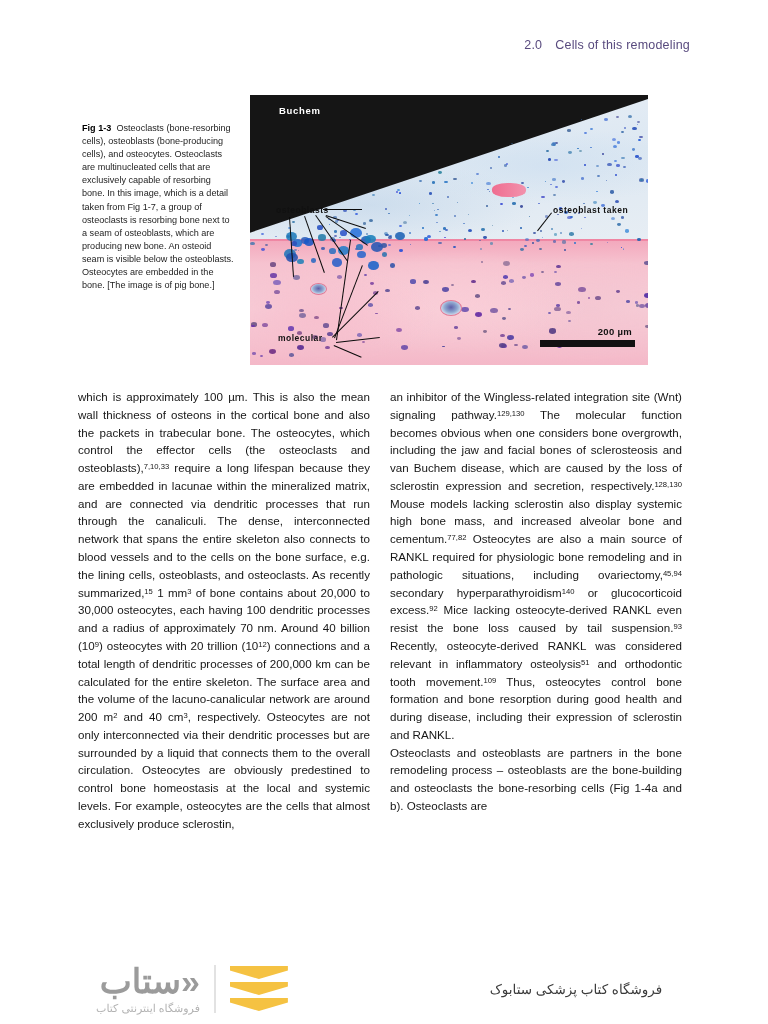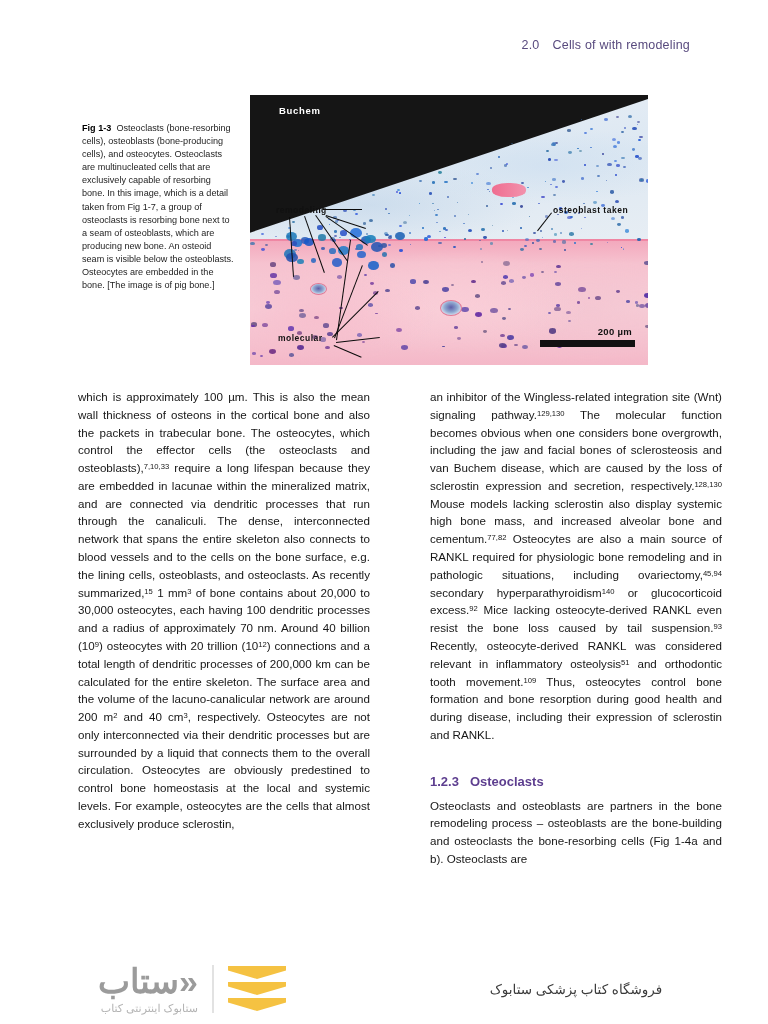--- a/index.html
+++ b/index.html
@@ -116,21 +116,21 @@
     top: 388px;
     width: 292px;
     font-size: 11.6px;
     line-height: 1.535;
     color: #161616;
     text-align: justify;
     text-justify: inter-word;
     hyphens: manual;
   }
   .col-left { left: 78px; }
-  .col-right { left: 390px; margin-left: 40px; }
+  .col-right { left: 390px; }
   .col p { margin: 0; }
   sup { font-size: 0.66em; vertical-align: 0.42em; line-height: 0; }
 
   .sec-head {
     color: #5d3e8f;
     font-size: 13px;
     font-weight: 700;
     margin: 28px 0 5px 0;
     display: flex;
     gap: 11px;
@@ -192,21 +192,21 @@
   }
   .br-url .gold { color: #f5c242; }
 </style>
 </head>
 <body>
 
 <div class="page">
 
   <div class="header">
     <span class="hnum">2.0</span>
-    <span class="htitle">Cells of with remodeling</span>
+    <span class="htitle">Cells of this remodeling</span>
   </div>
 
   <div class="figure-wrap">
     <div class="micrograph">
       <div class="layer-bone-top"></div>
       <div class="osteoid-seam"></div>
       <div class="layer-bone-bot"></div>
       <div class="implant"></div>
       <div class="implant-label">Buchem</div>
 
@@ -546,21 +546,21 @@
           <div class="leader" style="left: 40px; top: 122px; width: 60.1332px; transform: rotate(86.1859deg);"></div>
           <div class="leader" style="left: 55px; top: 121px; width: 60.407px; transform: rotate(70.6652deg);"></div>
           <div class="leader" style="left: 302px; top: 118px; width: 22.8035px; transform: rotate(127.875deg);"></div>
           <div class="leader" style="left: 82px; top: 242px; width: 65.0538px; transform: rotate(-45deg);"></div>
           <div class="leader" style="left: 84px; top: 243px; width: 78.1857px; transform: rotate(-69.0151deg);"></div>
           <div class="leader" style="left: 86px; top: 245px; width: 100.975px; transform: rotate(-82.0304deg);"></div>
           <div class="leader" style="left: 86px; top: 247px; width: 44.2832px; transform: rotate(-6.48307deg);"></div>
           <div class="leader" style="left: 84px; top: 250px; width: 30.4631px; transform: rotate(23.1986deg);"></div>
         </div>
 
-      <div class="fig-label lab-osteoblasts">remodeling</div>
+      <div class="fig-label lab-osteoblasts">osteoblasts</div>
       <div class="fig-label lab-osteoblast-seam">osteoblast taken</div>
       <div class="fig-label lab-osteocytes">molecular</div>
 
       <div class="scalebar-text">200 µm</div>
       <div class="scalebar-bar"></div>
     </div>
   </div>
 
   <div class="caption">
     <span class="figtag">Fig 1-3</span>&nbsp;&nbsp;<span>Osteoclasts (bone-resorbing cells), osteoblasts (bone-producing cells), and osteocytes. Osteoclasts are multinucleated cells that are exclusively capable of resorbing bone. In this image, which is a detail taken from Fig 1-7, a group of osteoclasts is resorbing bone next to a seam of osteoblasts, which are producing new bone. An osteoid seam is visible below the osteoblasts. Osteocytes are embedded in the bone. [The image is of pig bone.]</span>
@@ -568,34 +568,30 @@
 
   <div class="text-clip">
 
     <div class="col col-left" style="top:8px">
       <p><span>which is approximately 100 µm. This is also the mean wall thickness of osteons in the cortical bone and also the packets in trabecular bone. The osteocytes, which control the effector cells (the osteoclasts and osteoblasts),</span><sup>7,10,33</sup><span> require a long lifespan because they are embedded in lacunae within the mineralized matrix, and are connected via dendritic processes that run through the canaliculi. The dense, interconnected network that spans the entire skeleton also connects to blood vessels and to the cells on the bone surface, e.g. the lining cells, osteoblasts, and osteoclasts. As recently summarized,</span><sup>15</sup><span> 1 mm</span><sup>3</sup><span> of bone contains about 20,000 to 30,000 osteocytes, each having 100 dendritic processes and a radius of approximately 70 nm. Around 40 billion (10</span><sup>9</sup><span>) osteocytes with 20 trillion (10</span><sup>12</sup><span>) connections and a total length of dendritic processes of 200,000 km can be calculated for the entire skeleton. The surface area and the volume of the lacuno-canalicular network are around 200 m</span><sup>2</sup><span> and 40 cm</span><sup>3</sup><span>, respectively. Osteocytes are not only interconnected via their dendritic processes but are surrounded by a liquid that connects them to the overall circulation. Osteocytes are obviously predestined to control bone homeostasis at the local and systemic levels. For example, osteocytes are the cells that almost exclusively produce sclerostin,</span></p>
     </div>
 
     <div class="col col-right" style="top:8px">
       <p><span>an inhibitor of the Wingless-related integration site (Wnt) signaling pathway.</span><sup>129,130</sup><span> The molecular function becomes obvious when one considers bone overgrowth, including the jaw and facial bones of sclerosteosis and van Buchem disease, which are caused by the loss of sclerostin expression and secretion, respectively.</span><sup>128,130</sup><span> Mouse models lacking sclerostin also display systemic high bone mass, and increased alveolar bone and cementum.</span><sup>77,82</sup><span> Osteocytes are also a main source of RANKL required for physiologic bone remodeling and in pathologic situations, including ovariectomy,</span><sup>45,94</sup><span> secondary hyperparathyroidism</span><sup>140</sup><span> or glucocorticoid excess.</span><sup>92</sup><span> Mice lacking osteocyte-derived RANKL even resist the bone loss caused by tail suspension.</span><sup>93</sup><span> Recently, osteocyte-derived RANKL was considered relevant in inflammatory osteolysis</span><sup>51</sup><span> and orthodontic tooth movement.</span><sup>109</sup><span> Thus, osteocytes control bone formation and bone resorption during good health and during disease, including their expression of sclerostin and RANKL.</span></p>
 
-      <div class="sec-head">
-        <span>1.2.3</span>
-        <span>Osteoclasts</span>
-      </div>
 
       <p>Osteoclasts and osteoblasts are partners in the bone remodeling process – osteoblasts are the bone-building and osteoclasts the bone-resorbing cells (Fig 1-4a and b). Osteoclasts are</p>
     </div>
   </div>
 
   <div class="banner">
     <div class="banner-left">
       <div class="logo-word">
         <div class="logo-main">«<span>ستاب</span></div>
-        <div class="logo-sub">ستابوک اینترنتی کتاب</div>
+        <div class="logo-sub">فروشگاه اینترنتی کتاب</div>
       </div>
       <div class="logo-divider"></div>
       <div class="logo-mark">
         <div class="chev-row"></div>
         <div class="chev-row"></div>
         <div class="chev-row"></div>
       </div>
     </div>
     <div class="banner-right">
       <div class="br-fa">فروشگاه کتاب پزشکی ستابوک</div>

